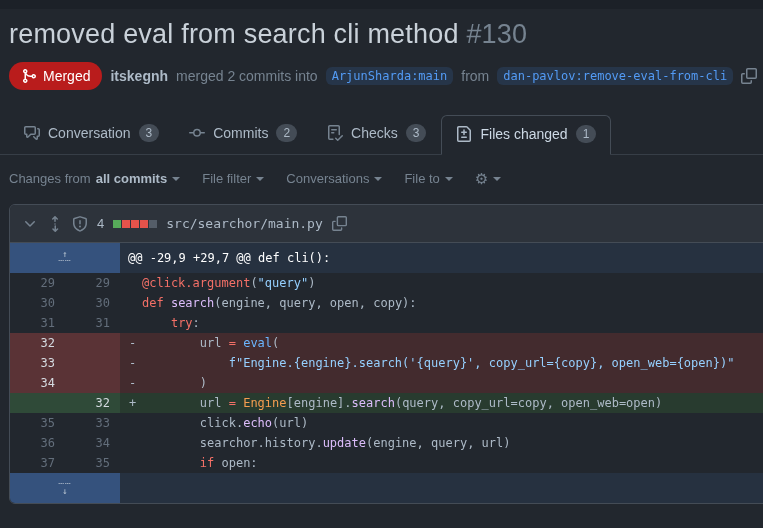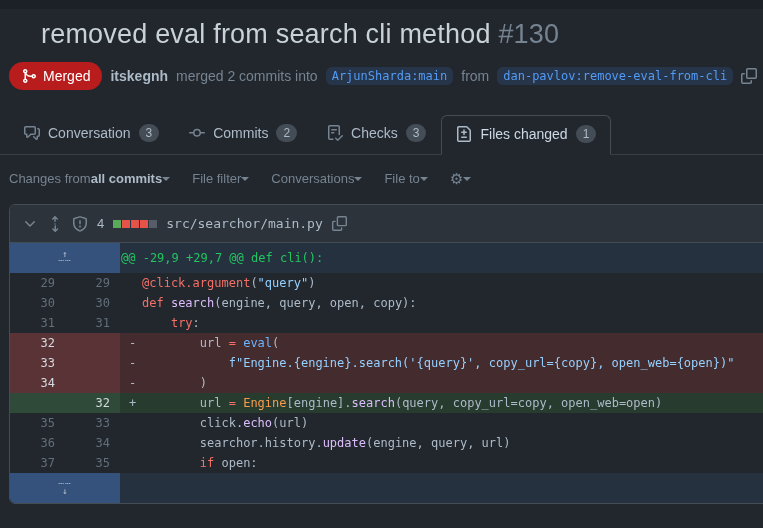--- a/index.html
+++ b/index.html
@@ -7,21 +7,21 @@
   body {
     background:#22272e;
     font-family:"Liberation Sans", sans-serif;
     color:#adbac7;
     position:relative;
   }
   .top-strip { height:9px; background:#1c2128; }
 
   
   .pr-header { padding:10px 10px 0 9px; }
-  .pr-title { font-size:27px; font-weight:400; color:#c9d1d9; letter-spacing:.2px;margin-left:32px; }
+  .pr-title { font-size:27px; font-weight:400; color:#c9d1d9; letter-spacing:.2px; }
   .pr-number { color:#768390; font-weight:400; }
 
   .pr-meta { display:flex; align-items:center; gap:8px; padding:12px 0 0 9px; font-size:14px; color:#768390; white-space:nowrap; }
   .state-badge {
     display:inline-flex; align-items:center; gap:6px;
     background:#b91c1c; color:#ffffff; border-radius:2em;
     padding:6px 12px; font-size:14px; font-weight:500;
   }
   .state-badge svg { fill:#ffffff; }
   .meta-author { font-weight:700; color:#adbac7; }
@@ -46,21 +46,21 @@
     font-size:12px; padding:1px 7px; line-height:16px;
   }
   .tab.active {
     background:#22272e; border:1px solid #444c56; border-bottom:1px solid #22272e;
     border-radius:6px 6px 0 0; margin-bottom:-1px; color:#cdd9e5;
   }
   .tab.active svg { fill:#adbac7; }
 
   
   .diff-toolbar { display:flex; align-items:center; gap:22px; padding:16px 0 0 9px; font-size:13px; color:#768390; }
-  .dropdown { display:inline-flex; align-items:center; cursor:pointer; }
+  .dropdown { display:inline-flex; align-items:center; gap:5px; cursor:pointer; }
   .dd-strong { color:#adbac7; font-weight:700; }
   .caret { width:0; height:0; border-left:4px solid transparent; border-right:4px solid transparent; border-top:4px solid #768390; display:inline-block; }
   .gear { font-size:15px; color:#768390; line-height:1; }
 
   
   .file-container {
     margin:18px 0 0 9px; width:790px;
     border:1px solid #444c56; border-radius:6px;
     overflow:hidden; background:#22272e;
   }
@@ -85,21 +85,21 @@
   .drow.del .code { background:#432b2e; }
   .drow.add .num { background:#2f4a38; color:#d5dbe1; }
   .drow.add .code { background:#283b2f; }
   .drow.hunk, .drow.expand { height:30px; line-height:30px; background:#263140; }
   .expgut {
     flex:0 0 110px; background:#35527d; cursor:pointer;
     display:flex; align-items:center; justify-content:center;
   }
   .expicon { display:flex; flex-direction:column; align-items:center; color:#b6c3d1; font-size:9px; line-height:7px; }
   .expicon .dash { letter-spacing:1px; }
-  .hunktext { padding-left:1px; color:#22c55e; white-space:pre; }
+  .hunktext { padding-left:8px; color:#ffffff; white-space:pre; }
 
   
   .c-def { color:#adbac7; }
   .c-kw { color:#f47067; }
   .c-str { color:#96d0ff; }
   .c-fn { color:#dcbdfb; }
   .c-call { color:#6cb6ff; }
   .c-var { color:#f69d50; }
 </style>
 </head>

